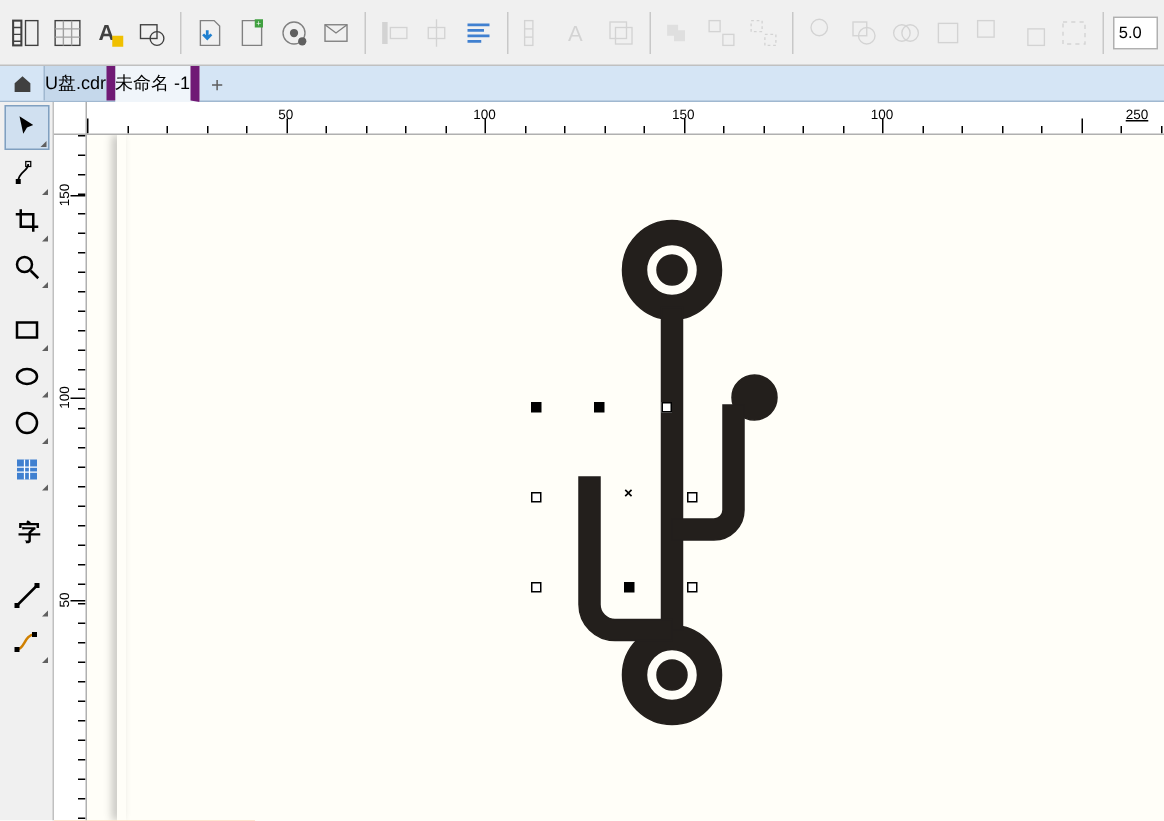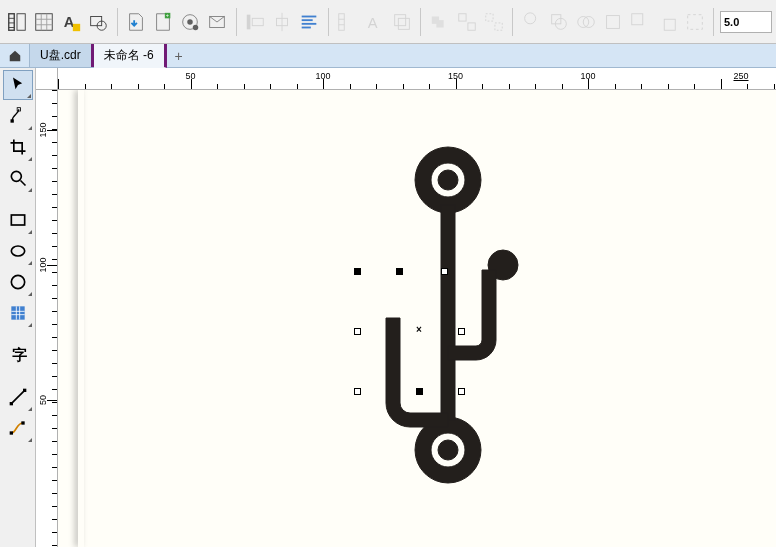--- a/index.html
+++ b/index.html
@@ -2,24 +2,24 @@
 <html><head>
 <meta charset="utf-8">
 <style>
 *{margin:0;padding:0;box-sizing:border-box;font-family:Arial,"Microsoft YaHei",sans-serif;}
 body{width:776px;height:547px;background:#fff;overflow:hidden;position:relative;}
 .toolbar{height:44px;background:#f0f0f0;border-bottom:1px solid #c0c0c0;display:flex;align-items:center;padding:0 4px;gap:2px;}
 .tbtn{width:30px;height:30px;display:flex;align-items:center;justify-content:center;border:1px solid transparent;cursor:pointer;}
 .tbtn svg{width:22px;height:22px;}
 .tsep{width:1px;height:28px;background:#c8c8c8;margin:0 4px;}
 .tdisabled{opacity:0.35;pointer-events:none;}
-.numinput{width:52px;height:22px;font-size:11px;border:1px solid #b0b0b0;padding:0 3px;background:#fff;font-weight:bold;}
+.numinput{width:30px;height:22px;font-size:11px;border:1px solid #b0b0b0;padding:0 3px;background:#fff;}
 .tabbar{height:24px;background:#d5e5f5;border-bottom:1px solid #a0b8d0;display:flex;align-items:stretch;}
 .hometab{width:30px;display:flex;align-items:center;justify-content:center;border-right:1px solid #a0b8d0;background:#d5e5f5;}
-.tab{padding:0 10px;display:flex;align-items:center;font-size:12px;border-right:3px solid #701a75;cursor:pointer;}
+.tab{padding:0 0;display:flex;align-items:center;font-size:12px;border-right:6px solid #701a75;cursor:pointer;}
 .tab.active{background:#f0f5fa;border-bottom:1px solid #f0f5fa;margin-bottom:-1px;}
 .tab.inactive{background:#c5d8eb;}
 .newtab{width:24px;display:flex;align-items:center;justify-content:center;cursor:pointer;}
 .workarea{position:absolute;top:68px;left:0;right:0;bottom:0;}
 .toolbox{position:absolute;left:0;top:0;width:36px;height:100%;background:#f0f0f0;border-right:1px solid #c0c0c0;display:flex;flex-direction:column;align-items:center;padding-top:2px;gap:1px;}
 .tool{width:30px;height:30px;display:flex;align-items:center;justify-content:center;cursor:pointer;position:relative;}
 .tool.active{background:#d0e0f0;border:1px solid #80a0c0;}
 .tool svg{width:20px;height:20px;}
 .tool .corner{position:absolute;right:1px;bottom:1px;width:0;height:0;border-left:4px solid transparent;border-bottom:4px solid #606060;}
 .toolgap{height:10px;}
@@ -209,21 +209,21 @@
 <div class="tabbar">
   <div class="hometab">
     <svg width="14" height="14" viewBox="0 0 24 24">
         <path d="M3 11l9-8 9 8v10H3z" fill="#404040"></path>
       </svg>
   </div>
   <div class="tab inactive">
       <span>U盘.cdr</span>
     </div>
   <div class="tab active">
-      <span>未命名 -6</span>
+      <span>未命名 -1</span>
     </div>
   <div class="newtab">
       <span style="color:#606060;font-size:14px;">+</span>
     </div>
 </div>
 
 <div class="workarea">
 
   <div class="toolbox">
     <div class="tool active">
@@ -333,21 +333,21 @@
         <div class="tick minor" style="left: 450.5px;"></div>
         <div class="tick minor" style="left: 477px;"></div>
         <div class="tick minor" style="left: 503.5px;"></div>
         <div class="tick major" style="left: 530px;"></div>
         <div class="lbl" style="left: 530px;">100</div>
         <div class="tick minor" style="left: 556.5px;"></div>
         <div class="tick minor" style="left: 583px;"></div>
         <div class="tick minor" style="left: 609.5px;"></div>
         <div class="tick minor" style="left: 636px;"></div>
         <div class="tick major" style="left: 662.5px;"></div>
-        <div class="lbl" style="left: 683px; text-decoration: underline;">250</div>
+        <div class="lbl" style="left: 700px; text-decoration: underline;">250</div>
         <div class="tick minor" style="left: 689px;"></div>
         <div class="tick minor" style="left: 715.5px;"></div>
       </div>
     <div class="ruler-v" id="rulerV">
         <div class="tick major" style="top: 40px;"></div>
         <div class="lbl" style="top: 40px;">150</div>
         <div class="tick major" style="top: 175px;"></div>
         <div class="lbl" style="top: 175px;">100</div>
         <div class="tick major" style="top: 310px;"></div>
         <div class="lbl" style="top: 310px;">50</div>

